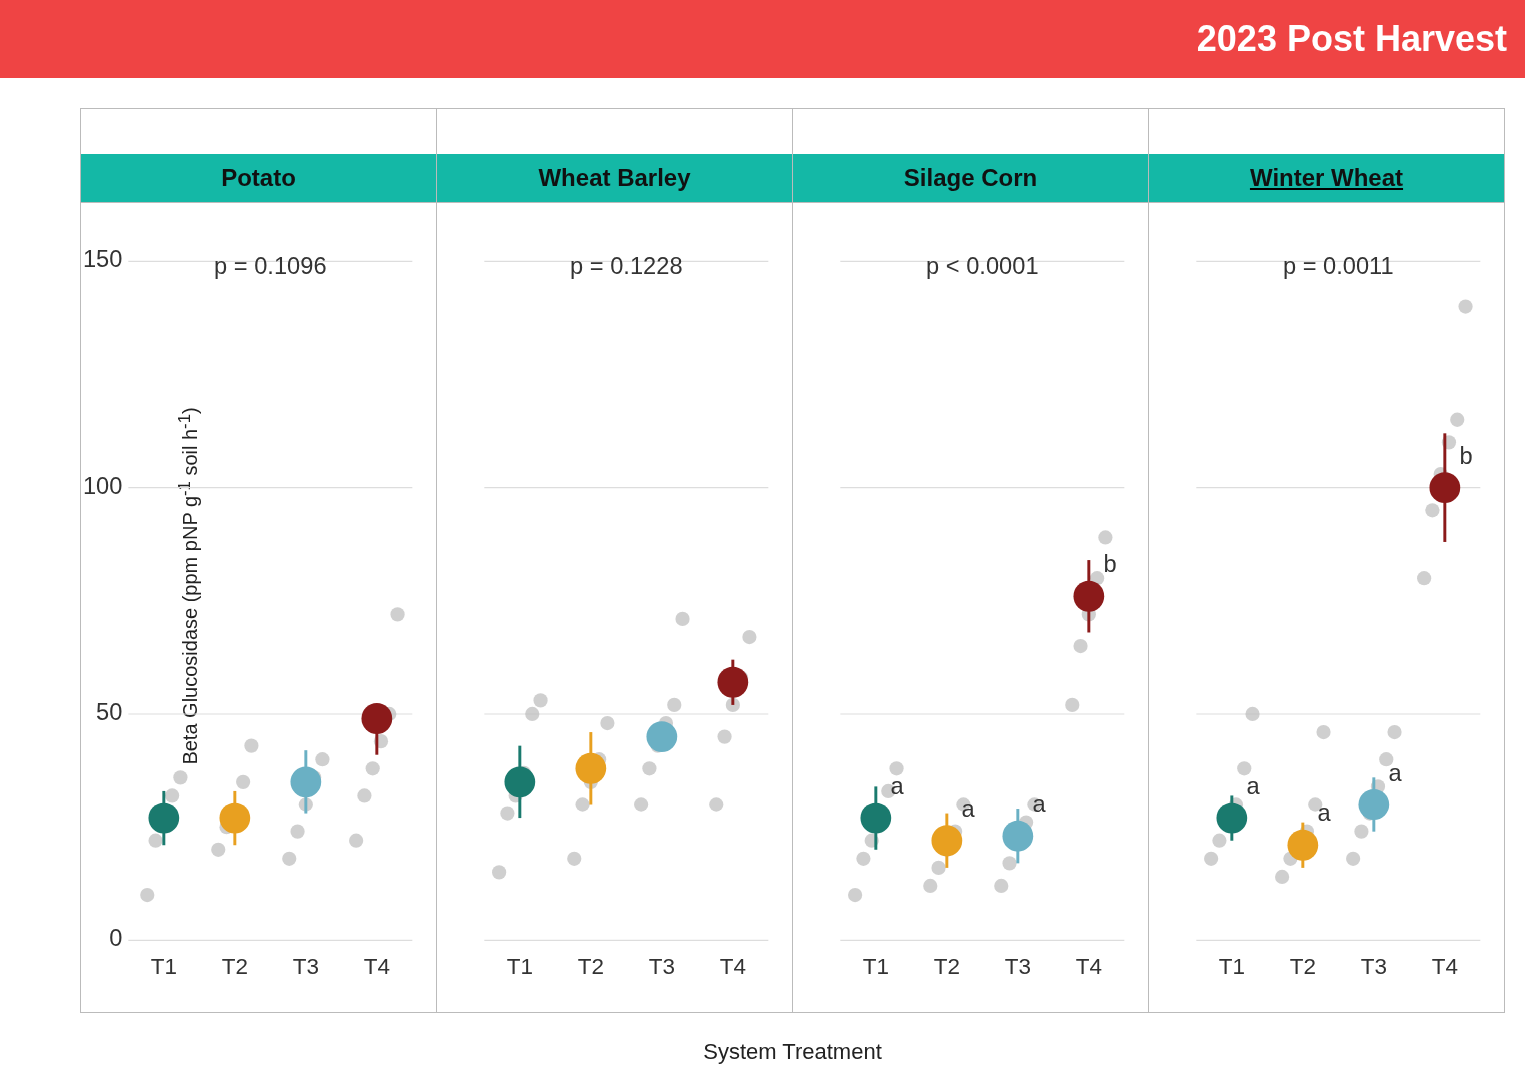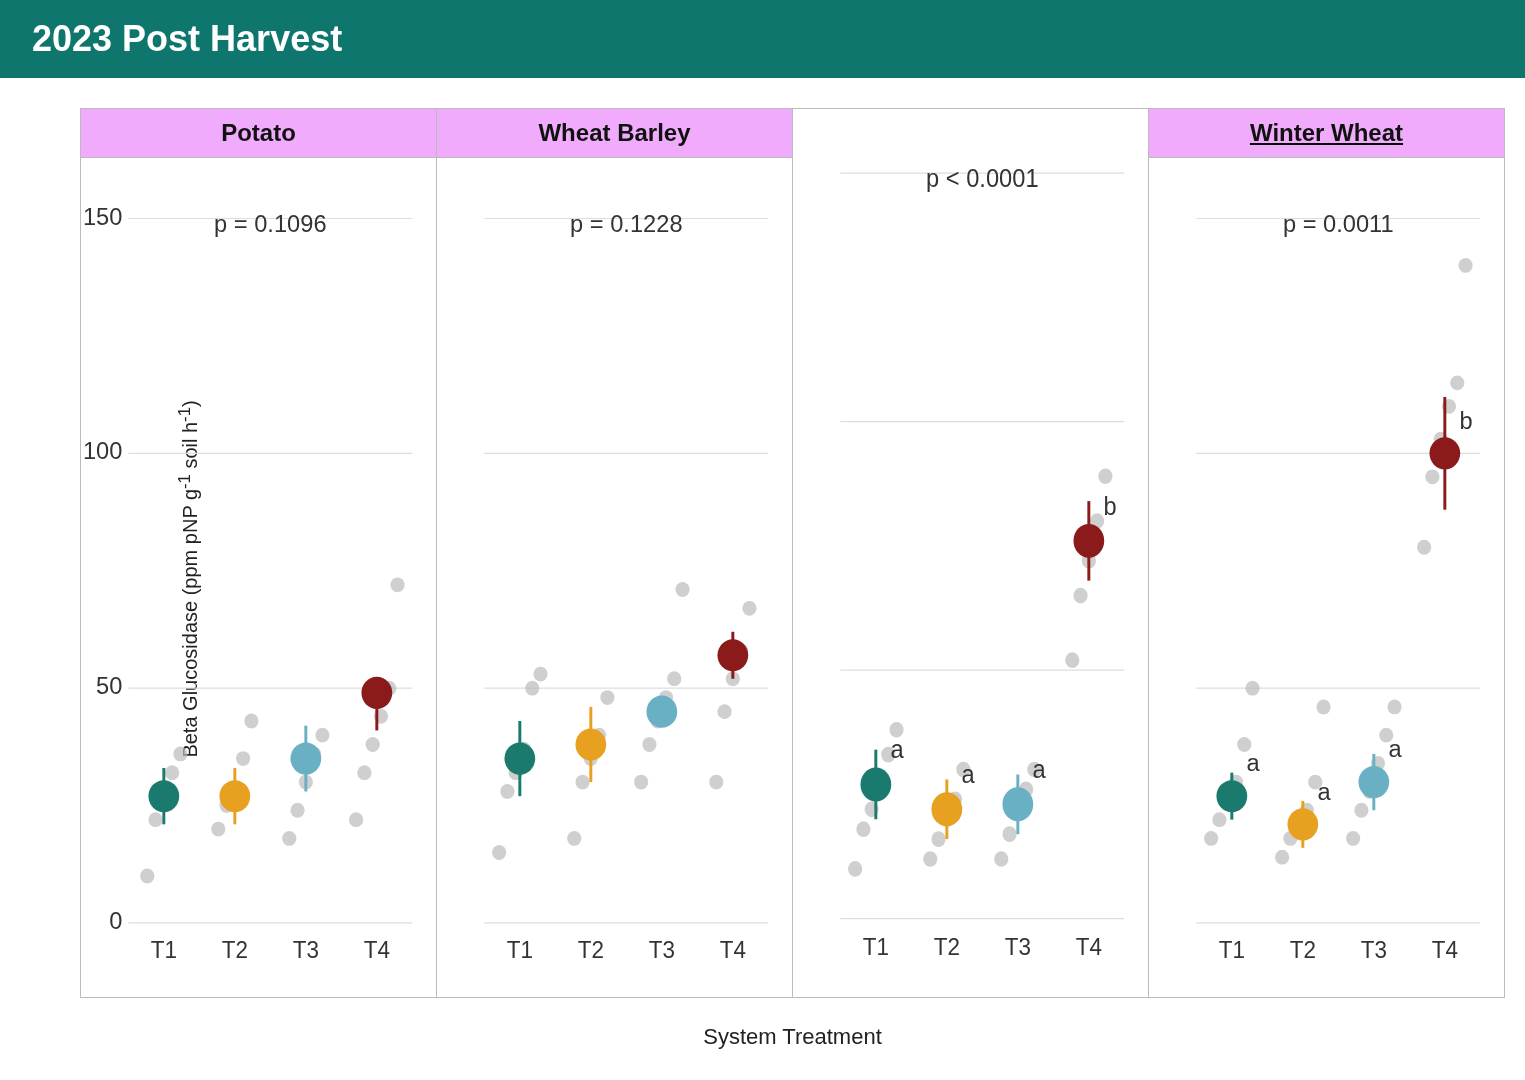--- a/index.html
+++ b/index.html
@@ -10,23 +10,24 @@
       font-family: Arial, sans-serif;
       overflow: hidden;
     }
     .page-container {
       width: 1525px;
       height: 1080px;
       display: flex;
       flex-direction: column;
     }
     .header {
-      background: #0f766e;
-      padding: 18px 32px;
+      background: #ef4444;
+      padding: 18px 18px;
       flex-shrink: 0;
+      text-align: right;
     }
     .header-title {
       color: #fff;
       font-size: 36px;
       font-weight: bold;
     }
     .chart-area {
       flex: 1;
       background: #fff;
       display: flex;
@@ -60,27 +61,28 @@
       display: flex;
       flex-direction: column;
       border-right: 1.5px solid #bbb;
       position: relative;
     }
     .panel:last-child {
       border-right: none;
       text-decoration: underline;
     }
     .panel-header {
-      background: #f0abfc;
+      background: #14b8a6;
       border-bottom: 1.5px solid #bbb;
       text-align: center;
       padding: 10px 5px;
       font-size: 24px;
       font-weight: bold;
       color: #111;
+      margin-top: 45px;
     }
     .panel-body {
       flex: 1;
       position: relative;
       overflow: visible;
     }
   </style>
 </head>
 <body>
 
@@ -180,20 +182,21 @@
                 <circle cx="264" cy="364.9677419354839" r="6" fill="#bbb" opacity="0.7"></circle>
                 <line x1="250" x2="250" y1="422.06451612903226" y2="384" stroke="#8b1a1a" stroke-width="2.5"></line>
                 <circle cx="250" cy="403.03225806451616" r="13" fill="#8b1a1a"></circle>
                 <text x="70" y="648" text-anchor="middle" font-size="19" fill="#333">T1</text>
                 <text x="130" y="648" text-anchor="middle" font-size="19" fill="#333">T2</text>
                 <text x="190" y="648" text-anchor="middle" font-size="19" fill="#333">T3</text>
                 <text x="250" y="648" text-anchor="middle" font-size="19" fill="#333">T4</text>
               </svg></div>
           </div>
           <div class="panel">
+            <div class="panel-header">Silage Corn</div>
             <div class="panel-body" style="position: relative; height: 680px;"><svg width="100%" height="100%" viewBox="0 0 300 680" preserveAspectRatio="none">
                 <line x1="40" x2="280" y1="620" y2="620" stroke="#ddd" stroke-width="1"></line>
                 <line x1="40" x2="280" y1="429.6774193548388" y2="429.6774193548388" stroke="#ddd" stroke-width="1"></line>
                 <line x1="40" x2="280" y1="239.35483870967744" y2="239.35483870967744" stroke="#ddd" stroke-width="1"></line>
                 <line x1="40" x2="280" y1="49.032258064516114" y2="49.032258064516114" stroke="#ddd" stroke-width="1"></line>
                 <text x="160" y="60" text-anchor="middle" font-size="20" fill="#333">p &lt; 0.0001</text>
                 <circle cx="52.5" cy="581.9354838709678" r="6" fill="#bbb" opacity="0.7"></circle>
                 <circle cx="59.5" cy="551.483870967742" r="6" fill="#bbb" opacity="0.7"></circle>
                 <circle cx="66.5" cy="536.258064516129" r="6" fill="#bbb" opacity="0.7"></circle>
                 <circle cx="73.5" cy="513.4193548387098" r="6" fill="#bbb" opacity="0.7"></circle>

